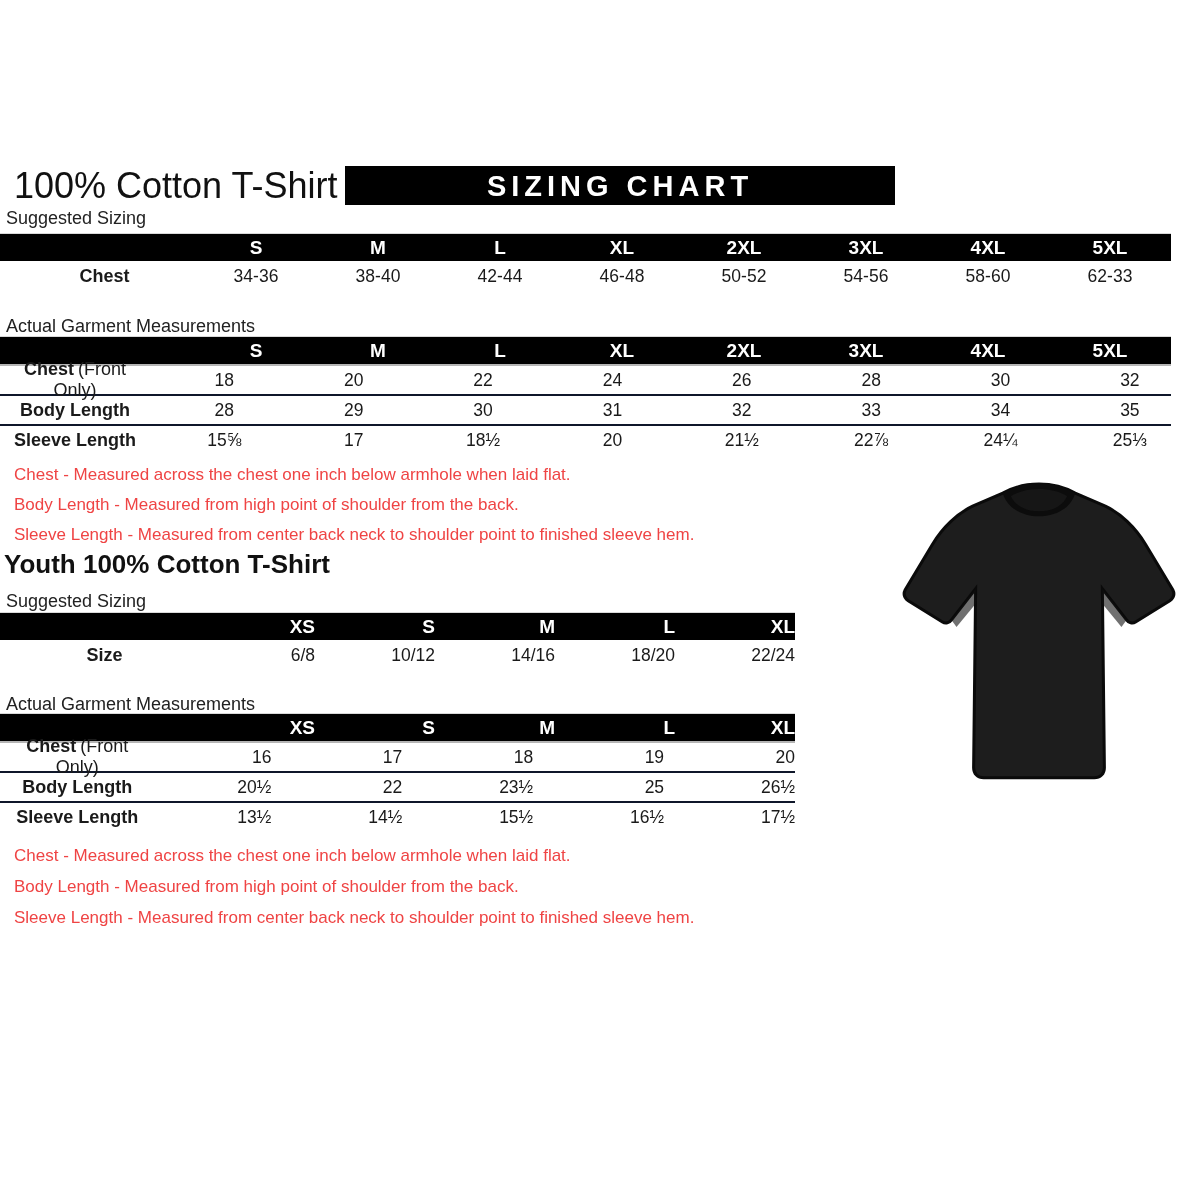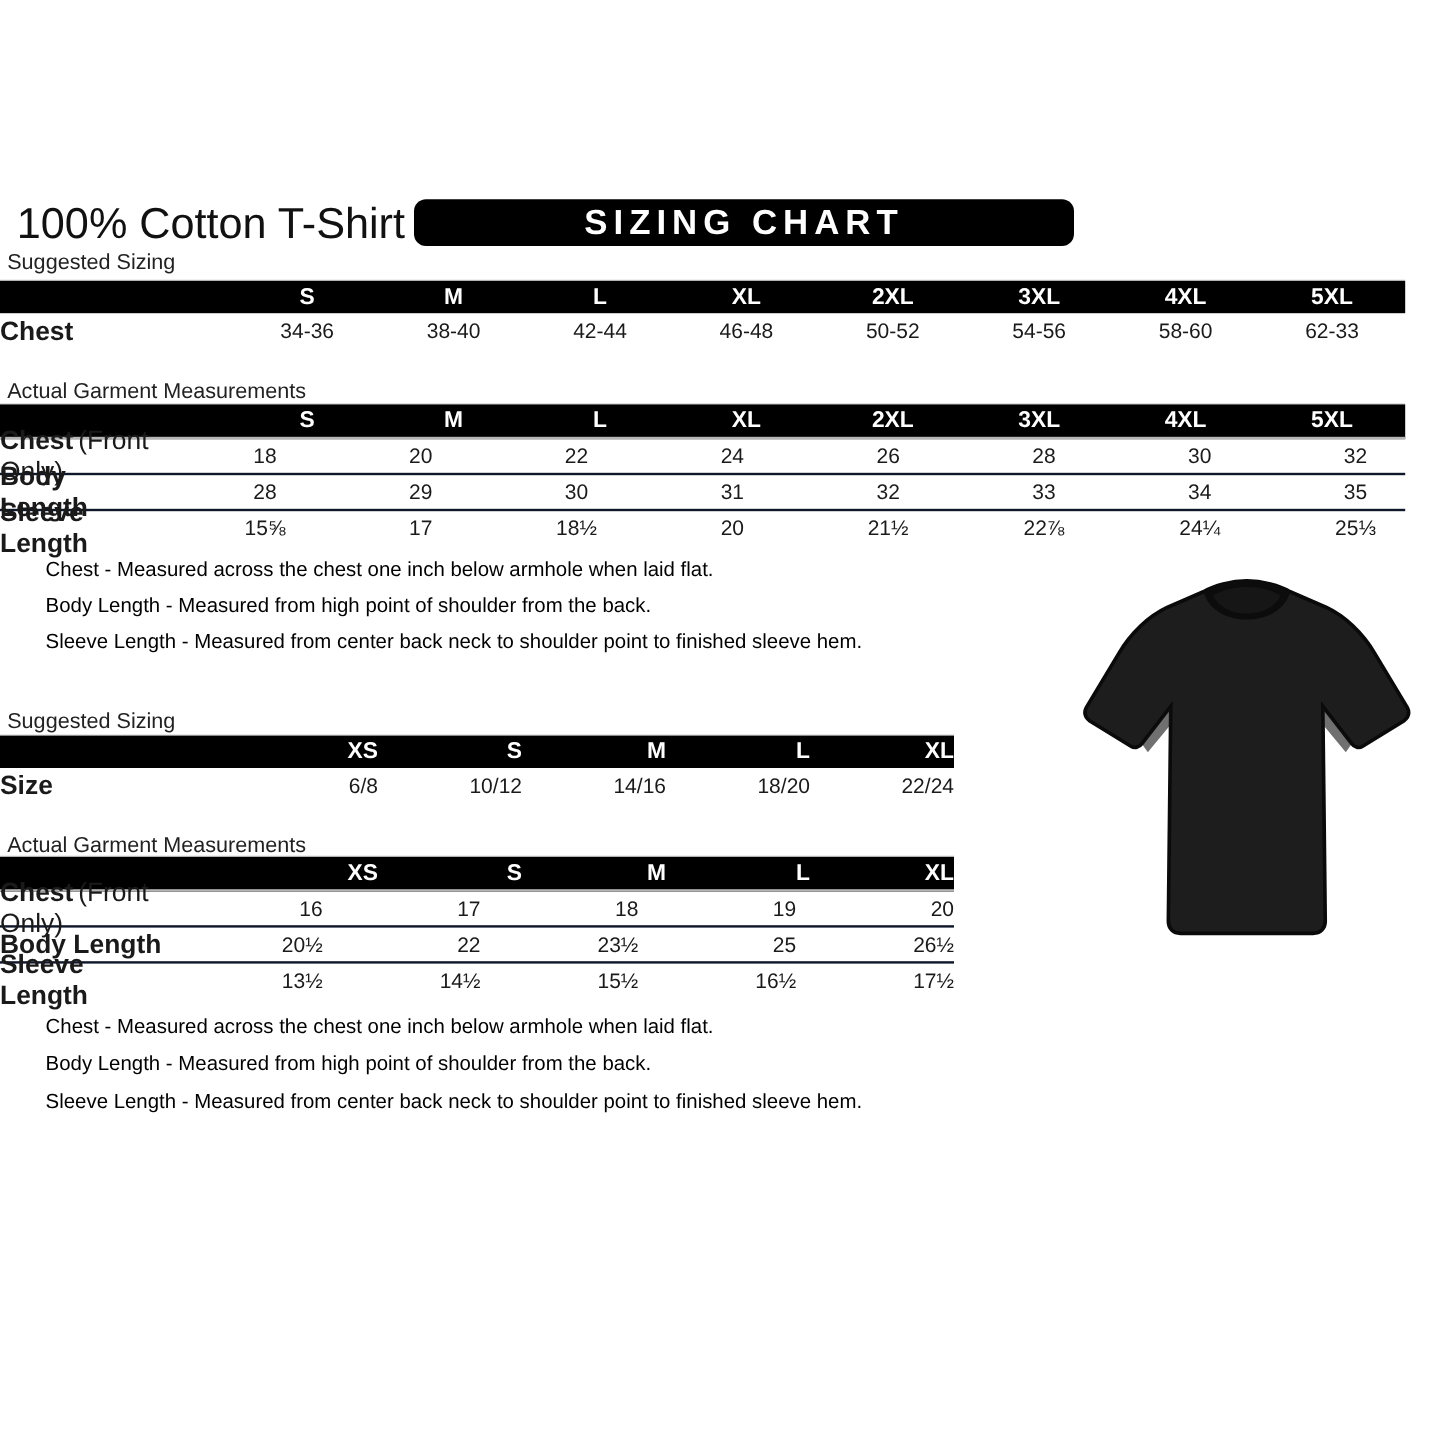--- a/index.html
+++ b/index.html
@@ -1,37 +1,37 @@
 <!DOCTYPE html>
 <html><head>
 <meta charset="utf-8">
 <style>
   html,body{margin:0;padding:0;background:#fff;}
   .page{position:relative;width:1200px;height:1200px;background:#ffffff;
         font-family:"Liberation Sans", sans-serif;color:#1a1a1a;overflow:hidden;}
 
   .main-title{position:absolute;left:14px;top:165px;font-size:36px;font-weight:normal;color:#111;}
   .banner{position:absolute;left:345px;top:166px;width:550px;height:39px;background:#000;
-          color:#fff;font-weight:bold;font-size:29px;letter-spacing:5px;text-align:center;line-height:40px;border-radius:10px;}
+          color:#fff;font-weight:bold;font-size:29px;letter-spacing:5px;text-align:center;line-height:40px;}
   .section-label{position:absolute;left:6px;font-size:18px;color:#222;}
 
   .size-table{position:absolute;left:0;border-top:1px solid #d9d9d9;}
   .t-header{display:flex;background:#000;color:#fff;font-weight:bold;height:27px;line-height:27px;font-size:19px;}
   .t-row{display:flex;align-items:center;font-size:17.5px;}
-  .cell-label{width:195px;box-sizing:border-box;text-align:left;font-size:22px;}
+  .cell-label{width:195px;padding-left:14px;box-sizing:border-box;text-align:center;font-size:18px;}
   .cell-label b{font-weight:bold;}
   .lite{font-weight:normal;margin-left:4px;}
   .adult .cell{width:122px;text-align:center;}
   .youth-t .cell{width:120px;text-align:right;}
   .meas .t-header{border-bottom:2px solid #b5b5b5;}
   .meas .t-row{height:28px;gap:47px;}
   .meas .t-row + .t-row{border-top:2px solid #0f172a;}
   .sugg .t-row{height:30px;}
 
-  .notes{position:absolute;left:14px;font-size:17px;line-height:30px;color:#000000;margin-left:24px;}
+  .notes{position:absolute;left:14px;font-size:17px;line-height:30px;color:#ef4444;}
   .notes2{line-height:31px;}
   .youth-title{position:absolute;left:4px;top:549px;font-size:26px;font-weight:bold;color:#111;}
 
   .tshirt{position:absolute;left:888px;top:468px;width:302px;height:342px;}
 </style>
 </head>
 <body>
 
 <div class="page">
 
@@ -113,20 +113,21 @@
       <div class="cell">25⅓</div>
     </div>
   </div>
 
   <div class="notes" style="top:460px;">
     <div>Chest - Measured across the chest one inch below armhole when laid flat.</div>
     <div>Body Length - Measured from high point of shoulder from the back.</div>
     <div>Sleeve Length - Measured from center back neck to shoulder point to finished sleeve hem.</div>
   </div>
 
+  <div class="youth-title">Youth 100% Cotton T-Shirt</div>
 
   <div class="section-label" style="top:591px;">Suggested Sizing</div>
 
   <div class="size-table youth-t sugg" style="top:612px;width:795px;">
     <div class="t-header">
       <div class="cell-label"></div>
       <div class="cell">XS</div>
       <div class="cell">S</div>
       <div class="cell">M</div>
       <div class="cell">L</div>

